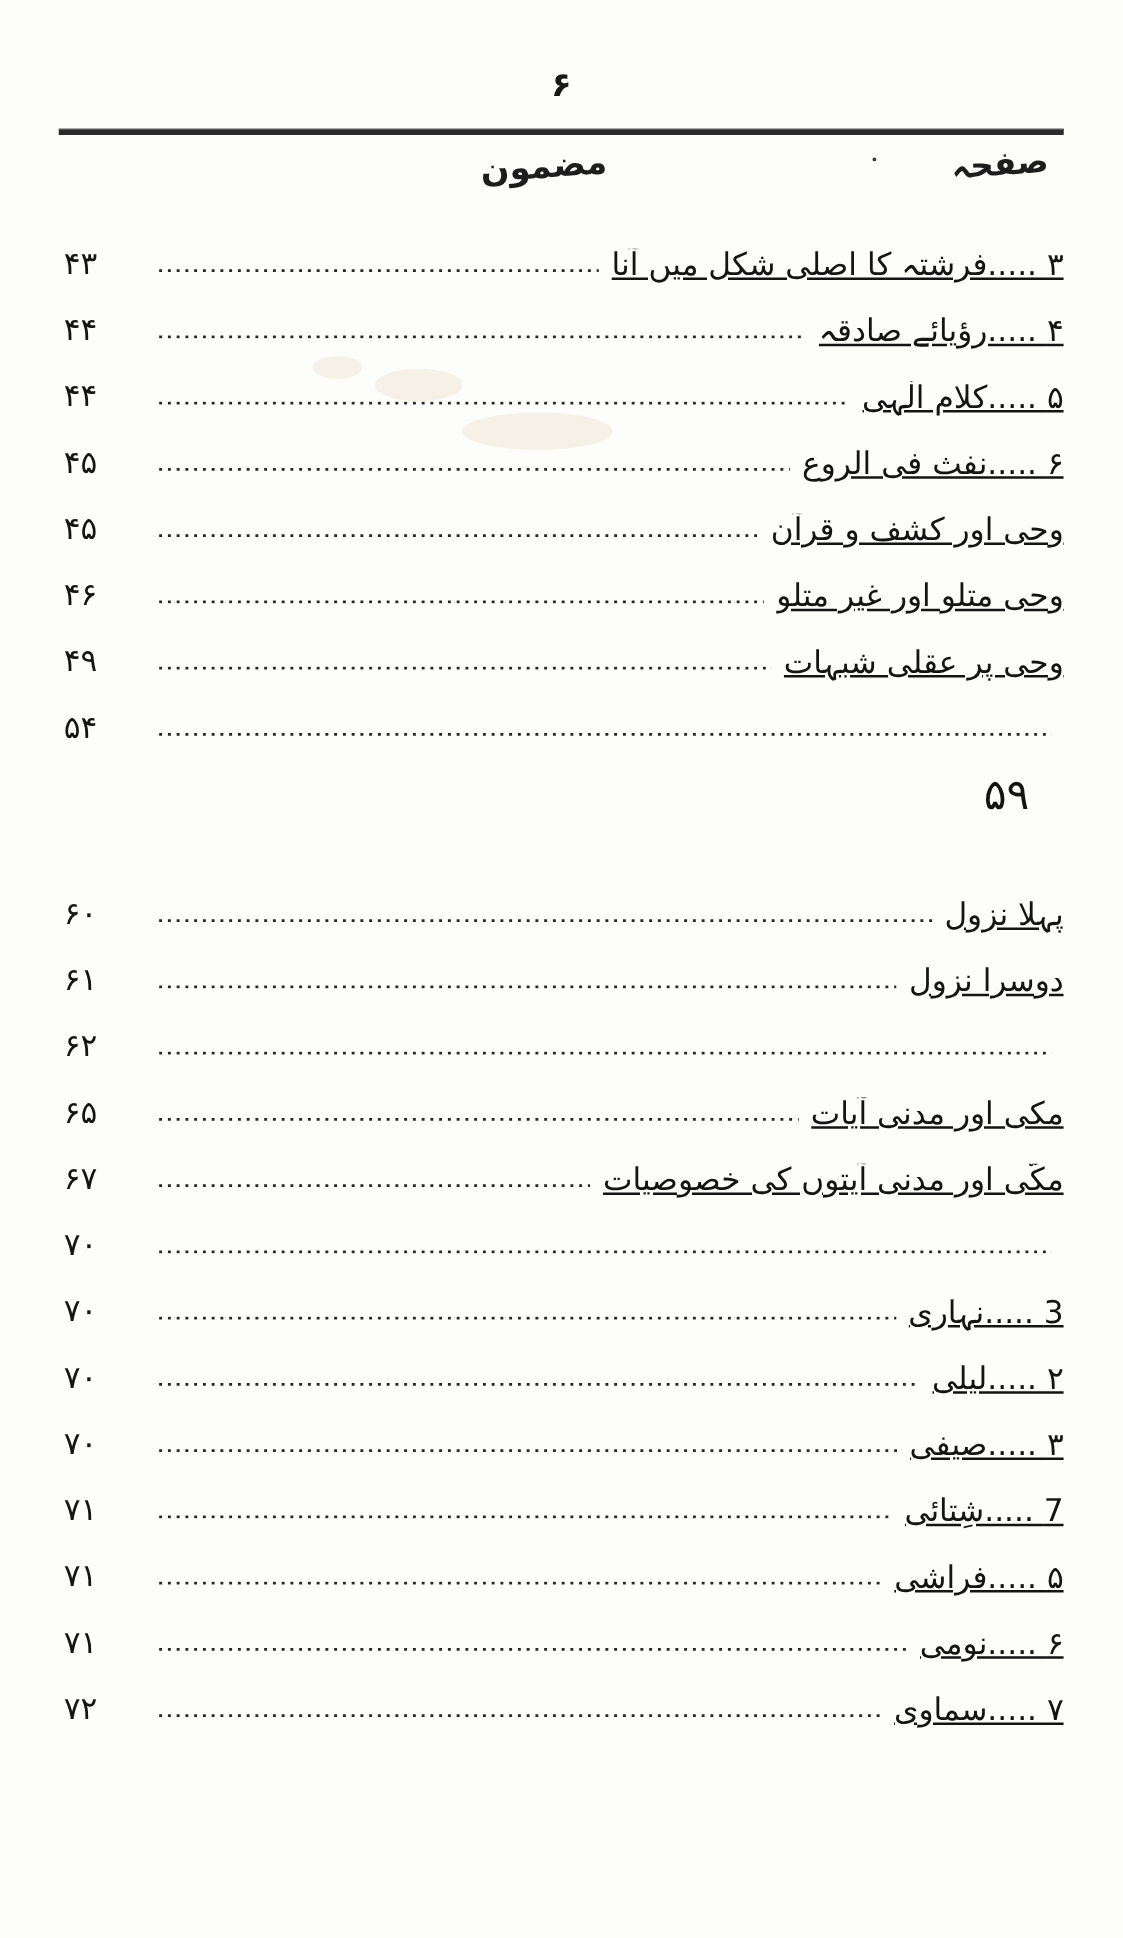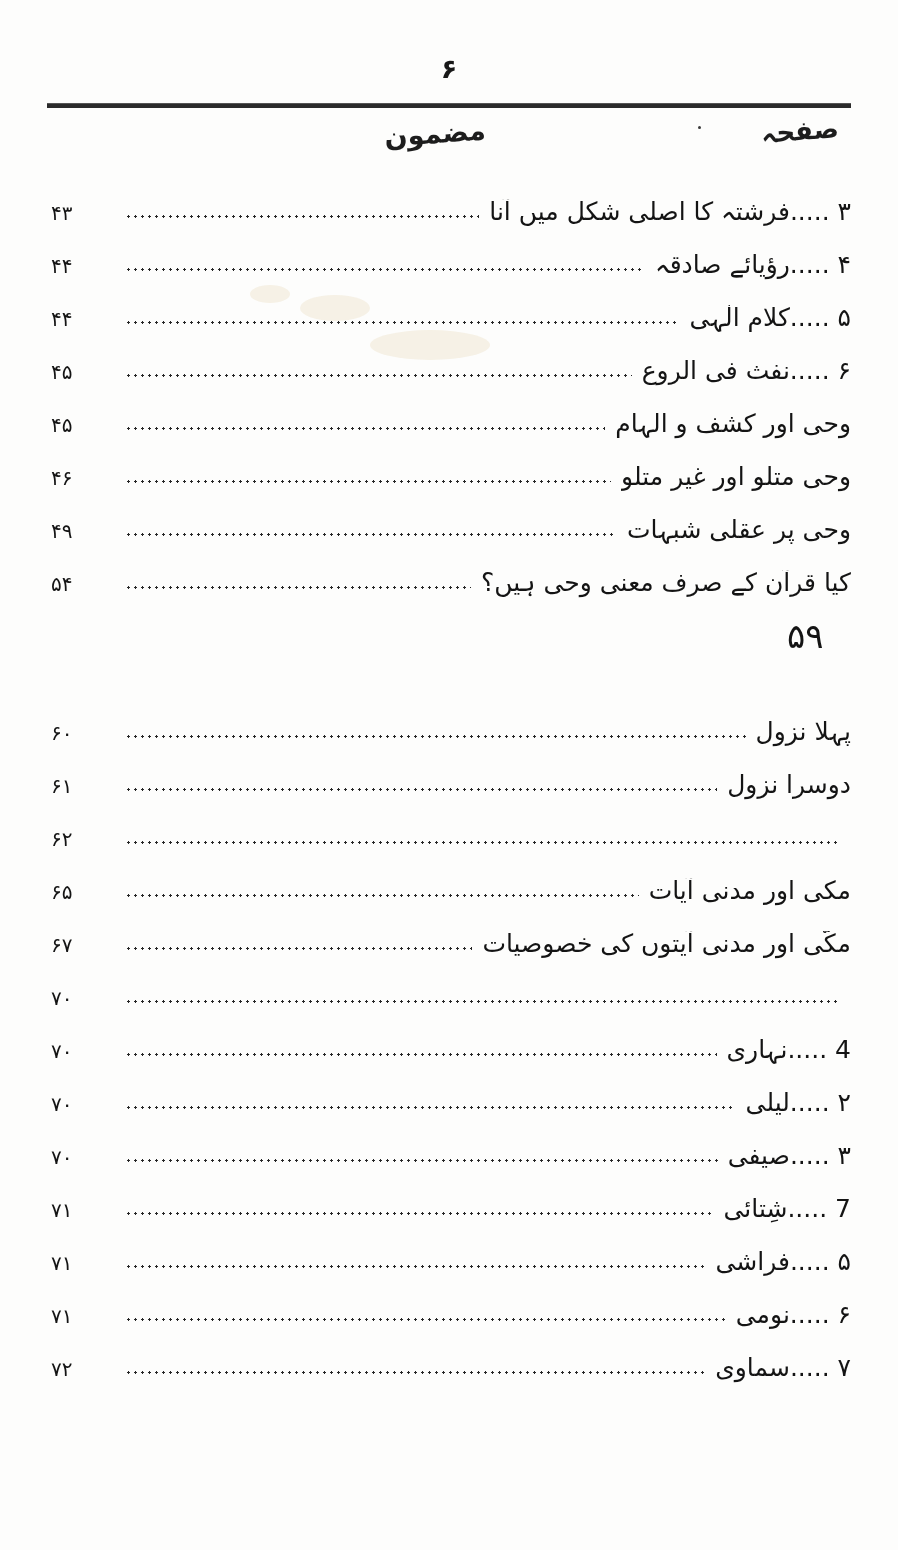--- a/index.html
+++ b/index.html
@@ -102,37 +102,38 @@
 
   .row .title {
     font-size: 25px;
     line-height: 1.05;
     white-space: nowrap;
     color: #141414;
     padding-bottom: 4px;
     flex: 0 0 auto;
     max-width: 640px;
     overflow: hidden;
+    text-decoration: underline;
   }
 
   .row .leader {
     flex: 1 1 auto;
     margin: 0 10px 10px 10px;
     height: 5px;
     min-width: 20px;
     background-image: radial-gradient(circle, #262626 1.1px, transparent 1.3px);
     background-size: 7px 5px;
     background-repeat: repeat-x;
     background-position: left bottom;
   }
 
   .row .pageno {
     flex: 0 0 64px;
     text-align: left;
-    font-size: 20px;
+    font-size: 25px;
     color: #141414;
     padding-bottom: 4px;
     padding-left: 4px;
     direction: rtl;
   }
 
   
   .row.chapter {
     height: 96px;
     align-items: center;
@@ -193,36 +194,35 @@
         <div class="title">۵ .....کلام الٰہی</div>
         <div class="leader"></div>
         <div class="pageno">۴۴</div>
       </div>
       <div class="row">
         <div class="title">۶ .....نفث فی الروع</div>
         <div class="leader"></div>
         <div class="pageno">۴۵</div>
       </div>
       <div class="row">
-        <div class="title">وحی اور کشف و الہام</div>
+        <div class="title">وحی اور کشف و قرآن</div>
         <div class="leader"></div>
         <div class="pageno">۴۵</div>
       </div>
       <div class="row">
         <div class="title">وحی متلو اور غیر متلو</div>
         <div class="leader"></div>
         <div class="pageno">۴۶</div>
       </div>
       <div class="row">
         <div class="title">وحی پر عقلی شبہات</div>
         <div class="leader"></div>
         <div class="pageno">۴۹</div>
       </div>
       <div class="row">
-        <div class="title">کیا قرآن کے صرف معنی وحی ہیں؟</div>
         <div class="leader"></div>
         <div class="pageno">۵۴</div>
       </div>
       <div class="row chapter">
         <div class="pageno">۵۹</div>
       </div>
       <div class="row">
         <div class="title">پہلا نزول</div>
         <div class="leader"></div>
         <div class="pageno">۶۰</div>
@@ -244,21 +244,21 @@
       <div class="row">
         <div class="title">مکّی اور مدنی آیتوں کی خصوصیات</div>
         <div class="leader"></div>
         <div class="pageno">۶۷</div>
       </div>
       <div class="row">
         <div class="leader"></div>
         <div class="pageno">۷۰</div>
       </div>
       <div class="row">
-        <div class="title">4 .....نہاری</div>
+        <div class="title">3 .....نہاری</div>
         <div class="leader"></div>
         <div class="pageno">۷۰</div>
       </div>
       <div class="row">
         <div class="title">۲ .....لیلی</div>
         <div class="leader"></div>
         <div class="pageno">۷۰</div>
       </div>
       <div class="row">
         <div class="title">۳ .....صیفی</div>

